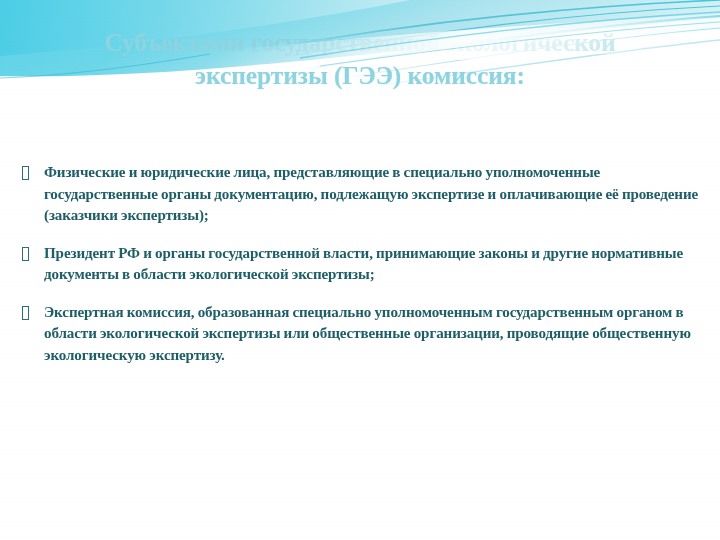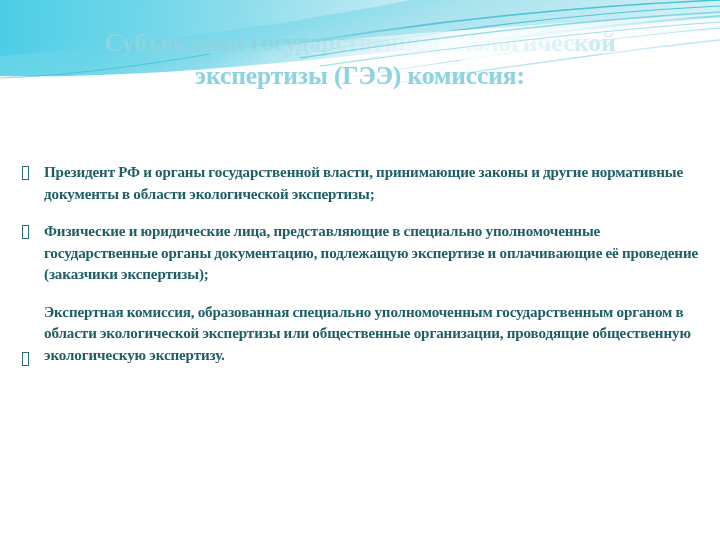--- a/index.html
+++ b/index.html
@@ -73,21 +73,21 @@
     left: 22px;
     top: 162px;
     width: 678px;
     z-index: 3;
   }
   .bullet {
     display: flex;
     align-items: flex-start;
     margin-bottom: 16px;
   }
-  .bullet:last-child { margin-bottom: 0; align-items: flex-end; }
+  .bullet:last-child { margin-bottom: 0; }
 
   .bullet-marker {
     flex: 0 0 auto;
     width: 22px;
     padding-top: 4px;
     display: flex;
     justify-content: flex-start;
   }
   .glyph-box {
     display: inline-block;
@@ -203,28 +203,28 @@
       <path d="M320,66 C450,48 600,30 720,22" fill="none" stroke="#2fb4cc" stroke-width="1.0" opacity="0.42"></path>
     </svg>
   </div>
 
   <div id="body">
 
     <div class="bullet">
       <span class="bullet-marker">
         <span class="glyph-box"></span>
       </span>
-      <span class="bullet-text">Президент РФ и органы государственной власти, принимающие законы и другие нормативные документы в области экологической экспертизы;</span>
+      <span class="bullet-text">Физические и юридические лица, представляющие в специально уполномоченные государственные органы документацию, подлежащую экспертизе и оплачивающие её проведение (заказчики экспертизы);</span>
     </div>
 
     <div class="bullet">
       <span class="bullet-marker">
         <span class="glyph-box"></span>
       </span>
-      <span class="bullet-text">Физические и юридические лица, представляющие в специально уполномоченные государственные органы документацию, подлежащую экспертизе и оплачивающие её проведение (заказчики экспертизы);</span>
+      <span class="bullet-text">Президент РФ и органы государственной власти, принимающие законы и другие нормативные документы в области экологической экспертизы;</span>
     </div>
 
     <div class="bullet">
       <span class="bullet-marker">
         <span class="glyph-box"></span>
       </span>
       <span class="bullet-text">Экспертная комиссия, образованная специально уполномоченным государственным органом в области экологической экспертизы или общественные организации, проводящие общественную экологическую экспертизу.</span>
     </div>
 
   </div>

